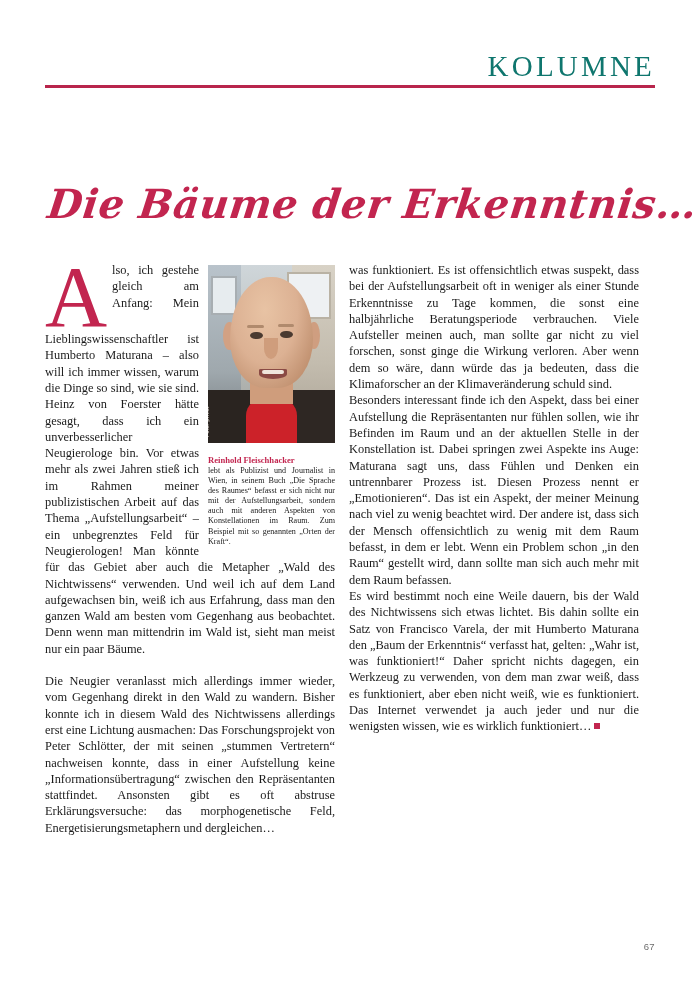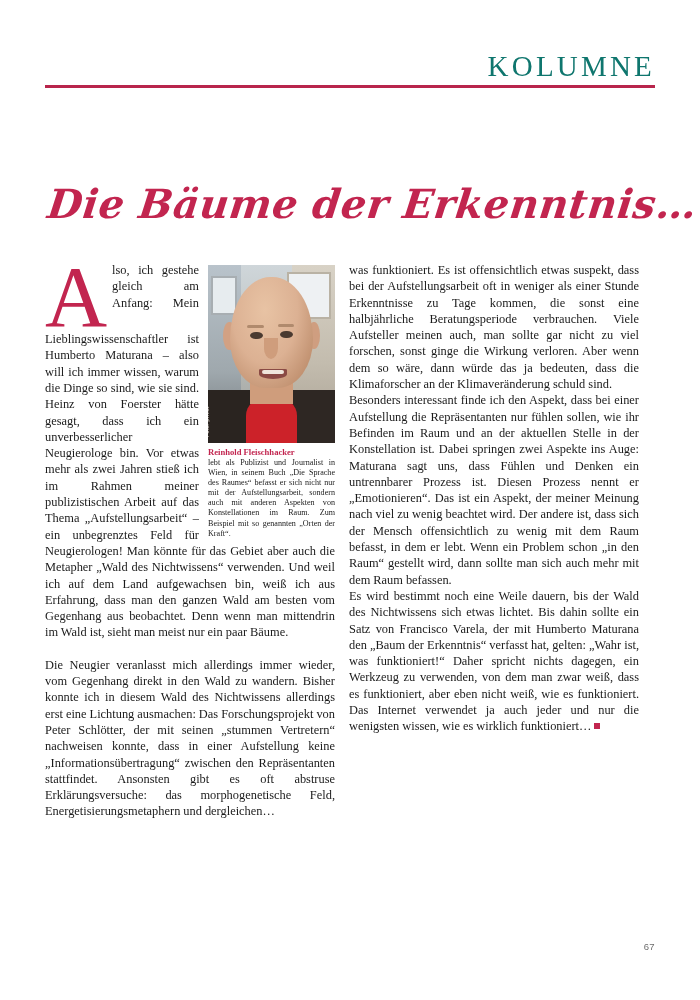--- a/index.html
+++ b/index.html
@@ -161,21 +161,21 @@
     font-family: "Liberation Sans", sans-serif;
     font-size: 5.4px;
     color: #d9d2c8;
     letter-spacing: 0.3px;
     transform: rotate(-90deg);
     transform-origin: left bottom;
     white-space: nowrap;
   }
   #caption-block {
     width: 127px;
-    margin-top: 4px;
+    margin-top: 12px;
     font-size: 8.1px;
     line-height: 10.1px;
     text-align: justify;
     color: #1a1a1a;
   }
   #caption-name {
     display: block;
     font-weight: 700;
     color: #c2254f;
     font-size: 8.6px;

